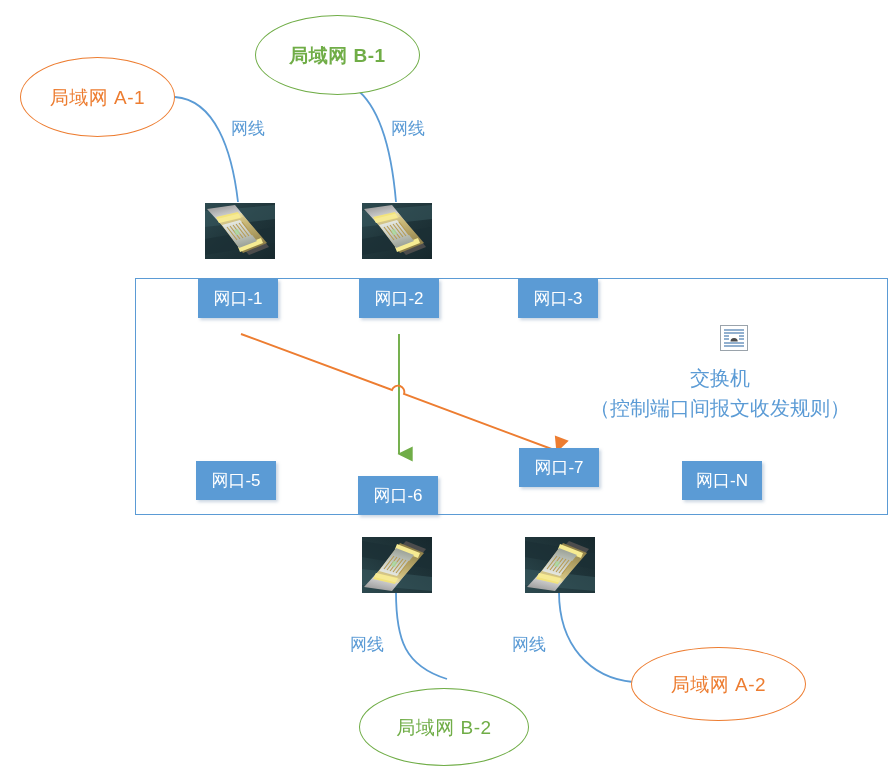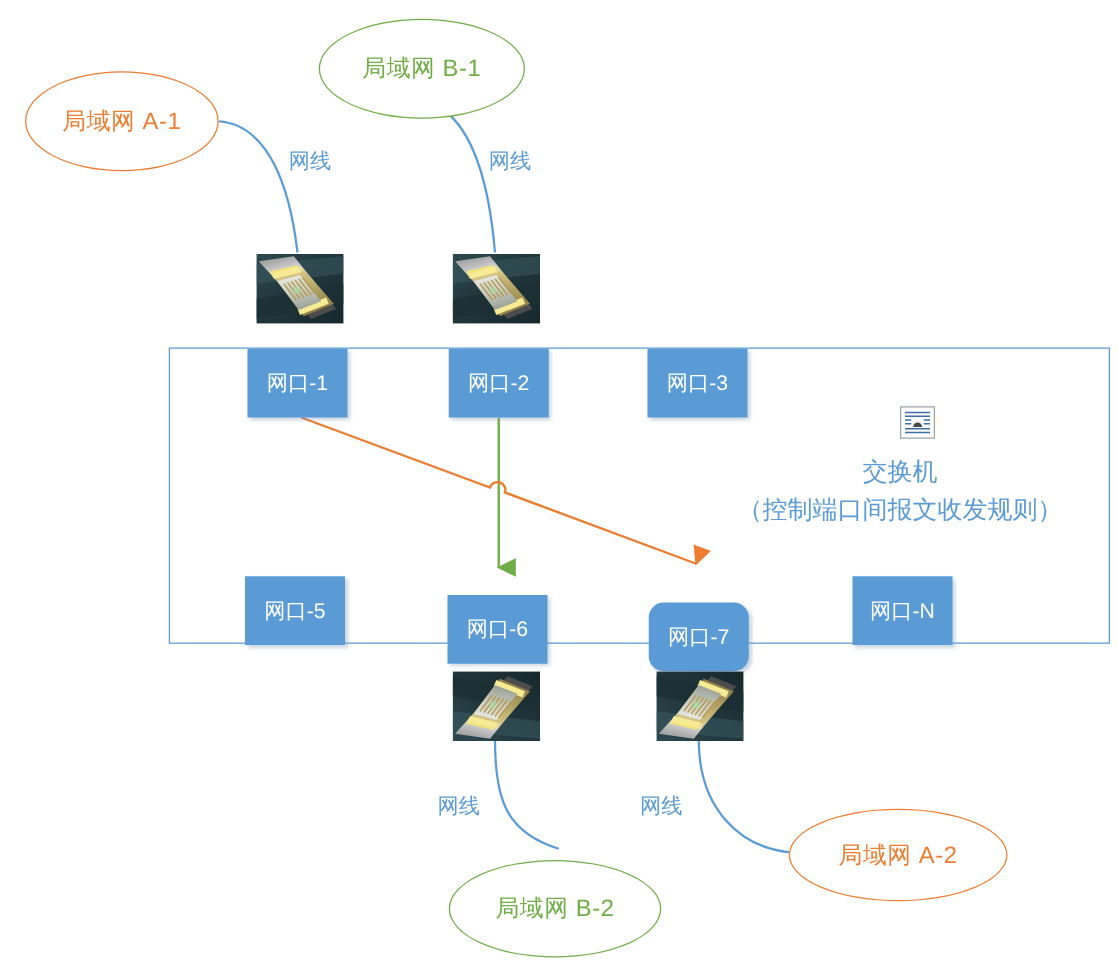--- a/index.html
+++ b/index.html
@@ -74,21 +74,21 @@
     font-size: 20px;
     line-height: 30px;
     white-space: nowrap;
     font-family: Liberation Serif, serif;
   }
 
   
   .port {
     position: absolute;
     width: 80px;
-    height: 55px;
+    height: 39px;
     background: #5B9BD5;
     color: #ffffff;
     display: flex;
     align-items: center;
     justify-content: center;
     font-size: 17px;
     box-shadow: 2px 2px 3px rgba(120,150,180,0.40);
     box-sizing: border-box;
     white-space: nowrap;
   }
@@ -191,32 +191,32 @@
       <path d="M9.5 15.5 a 3.6 3.6 0 0 1 7.2 0 z" fill="#4a4a4a"></path>
     </svg>
   </div>
 
   <div class="port" style="left:196px; top:461px;">
     <span>网口-5</span>
   </div>
   <div class="port" style="left:358px; top:461px;margin-top:15px;">
     <span>网口-6</span>
   </div>
-  <div class="port" style="left:519px; top:482px;border-radius:12px;">
+  <div class="port" style="left:519px; top:448px;">
     <span>网口-7</span>
   </div>
   <div class="port" style="left:682px; top:461px;">
     <span>网口-N</span>
   </div>
 
   <div class="ellipse orange" style="left:20px; top:57px; width:155px; height:80px;">
     <span class="ellipse-label">局域网 A-1</span>
   </div>
 
-  <div class="ellipse green" style="left:255px; top:15px; width:165px; height:80px;">
+  <div class="ellipse green" style="left:255px; top:15px; width:165px; height:80px;font-weight:bold;">
     <span class="ellipse-label">局域网 B-1</span>
   </div>
 
   <div class="ellipse green" style="left:359px; top:688px; width:170px; height:78px;">
     <span class="ellipse-label">局域网 B-2</span>
   </div>
 
   <div class="ellipse orange" style="left:631px; top:647px; width:175px; height:74px;">
     <span class="ellipse-label">局域网 A-2</span>
   </div>

